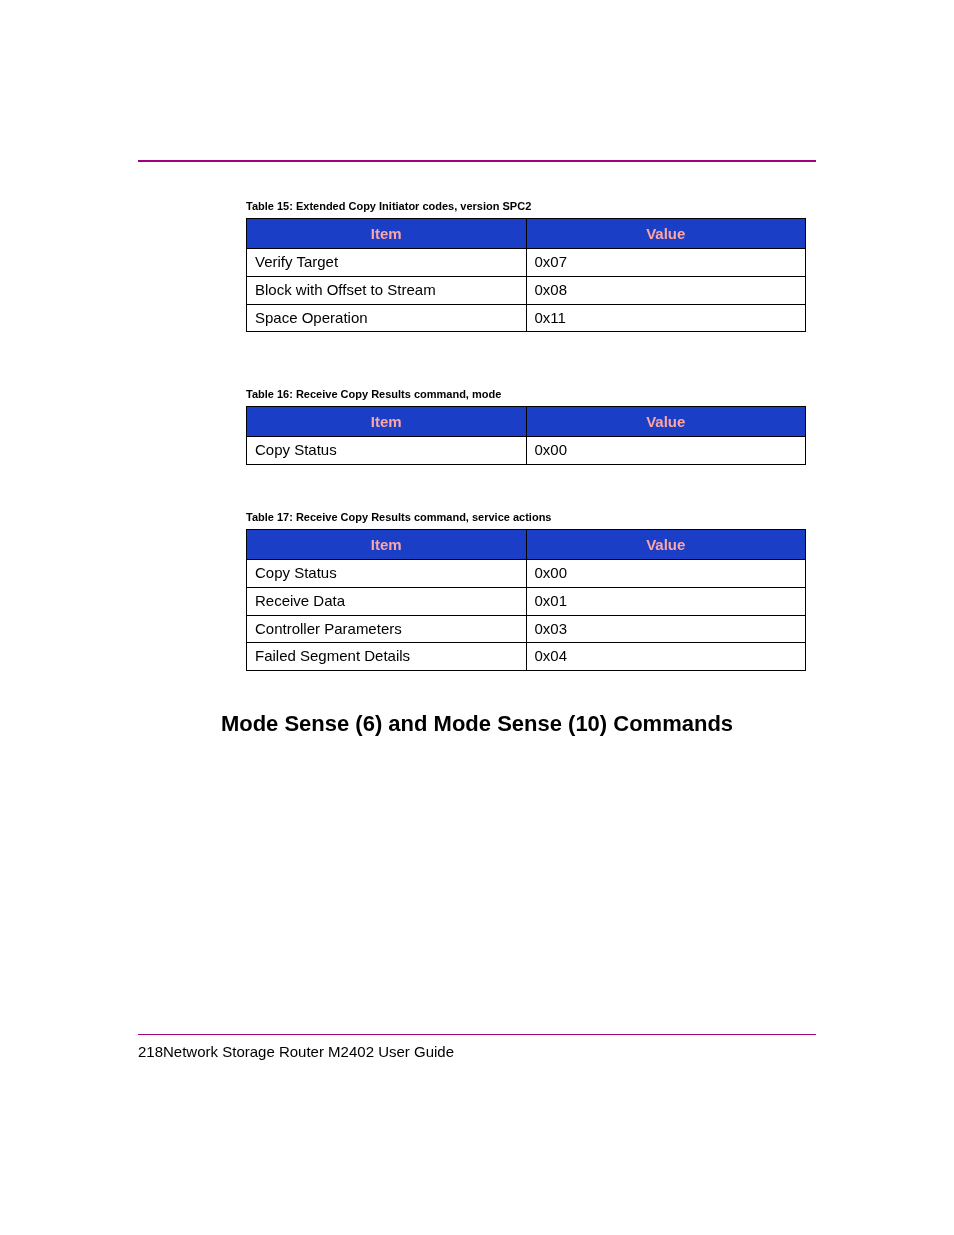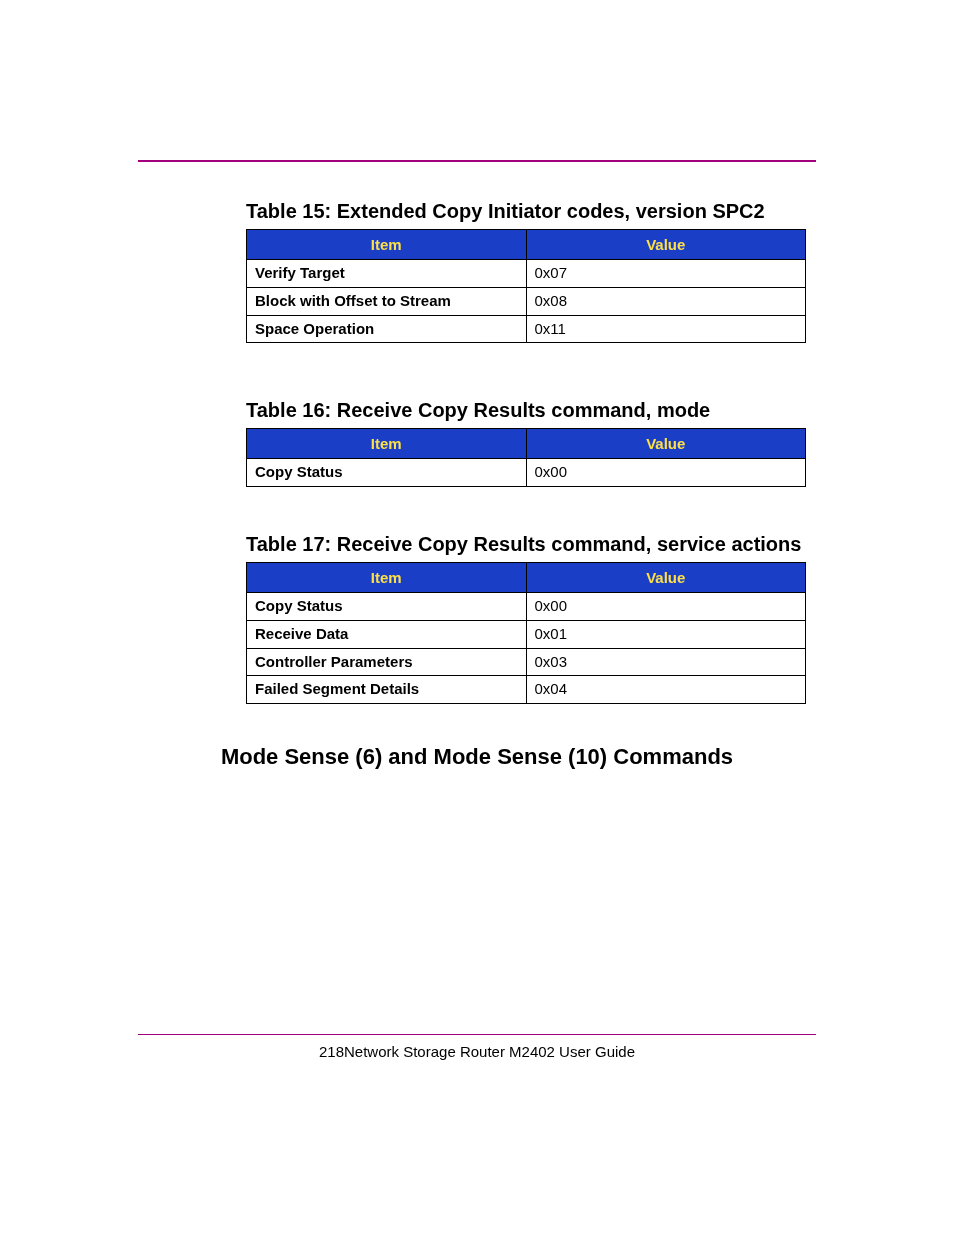--- a/index.html
+++ b/index.html
@@ -26,46 +26,46 @@
   .rule-thick {
     height: 2px;
     background: #a3007d;
     margin-bottom: 38px;
   }
   .table-block {
     margin-left: 108px;
     margin-bottom: 40px;
   }
   .table-caption {
-    font-size: 20px;
+    font-size: 11px;
     font-weight: 700;
     margin-bottom: 6px;
   }
   table {
     border-collapse: collapse;
     width: 560px;
   }
   th {
     background: #1a3ec6;
-    color: #fde047;
+    color: #fca5a5;
     font-weight: 700;
     font-size: 15px;
     text-align: center;
     padding: 6px 8px;
     border: 1px solid #000;
   }
   td {
     border: 1px solid #000;
     font-size: 15px;
     font-weight: 300;
     padding: 4px 8px;
     line-height: 1.25;
     vertical-align: top;
   }
-  td.col-item { width: 50%; font-weight: bold; }
+  td.col-item { width: 50%; }
   td.col-value { width: 50%; }
   h2.section {
     font-size: 22px;
     font-weight: 700;
     margin: 36px 0 56px 0;
   }
   h2.section.last {
     margin-bottom: 0;
     text-align: center;
   }
@@ -75,21 +75,21 @@
     right: 138px;
     bottom: 175px;
   }
   .footer-rule {
     height: 1.5px;
     background: #a3007d;
     margin-bottom: 8px;
   }
   .footer-line {
     display: flex;
-    justify-content: center;
+    justify-content: flex-start;
     font-size: 15px;
     font-weight: 400;
   }
   .table-block.gap-large { margin-top: 56px; margin-bottom: 46px; }
 </style>
 </head>
 <body>
 
 <div class="page">
   <div class="rule-thick"></div>

